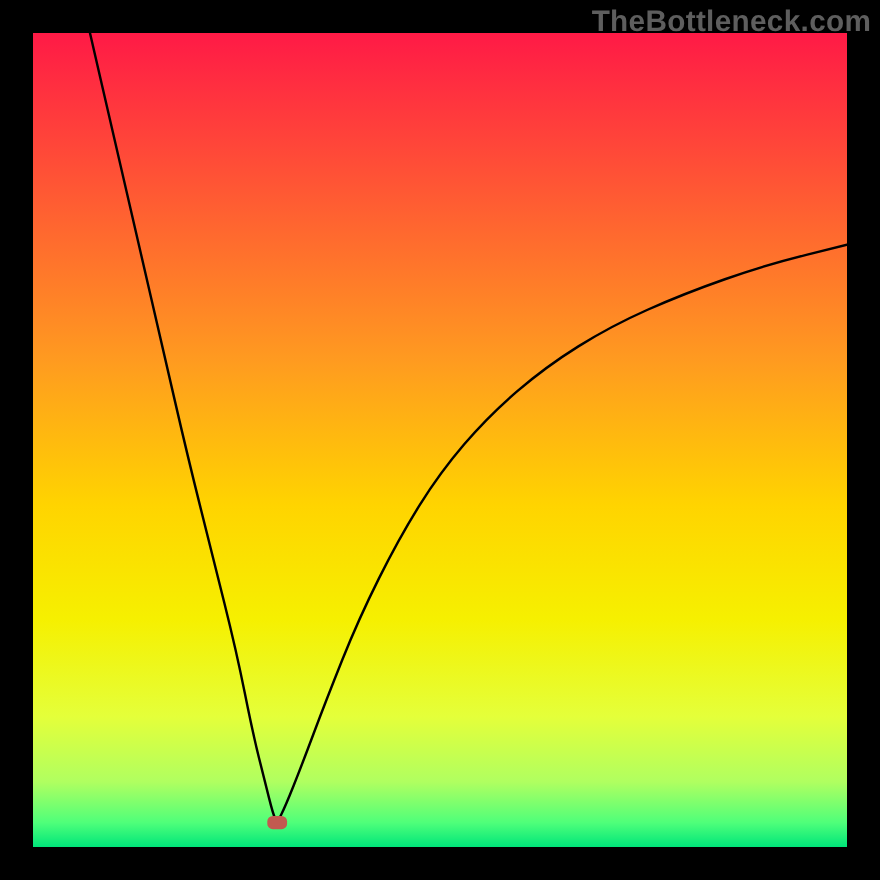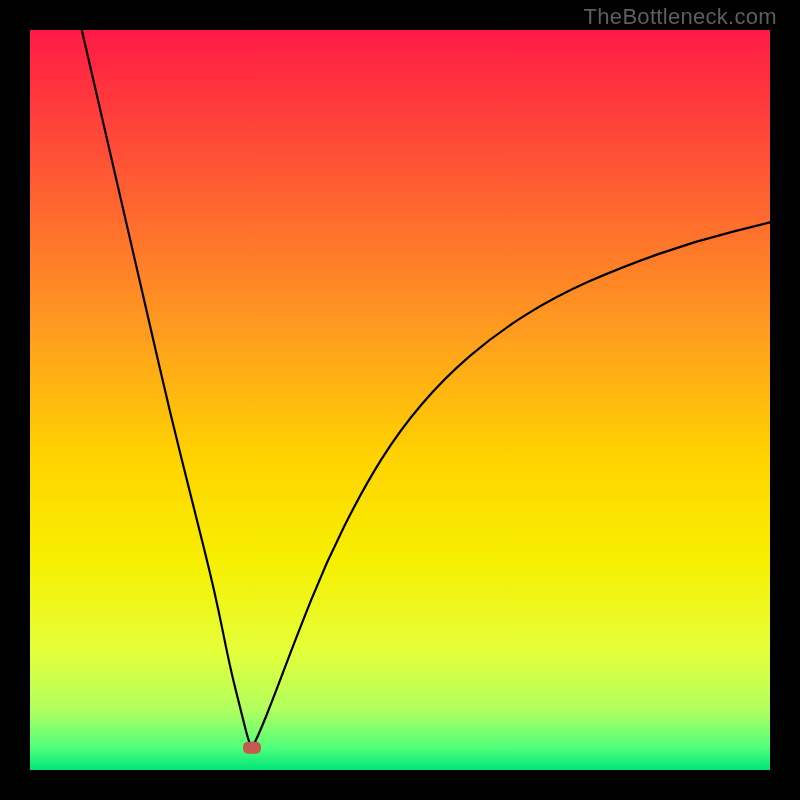--- a/index.html
+++ b/index.html
@@ -13,24 +13,24 @@
   }
   .frame {
     position: relative;
     width: 800px;
     height: 800px;
     background: #000;
   }
   .watermark {
     position: absolute;
     top: 4px;
-    right: 23px;
+    right: 8px;
     color: #5e5e5e;
-    font-size: 22px;
-    font-weight: 400;
+    font-size: 27px;
+    font-weight: 700;
     letter-spacing: 0.3px;
     user-select: none;
   }
   .plot-wrap {
     position: absolute;
     left: 30px;
     top: 30px;
     width: 740px;
     height: 740px;
   }

